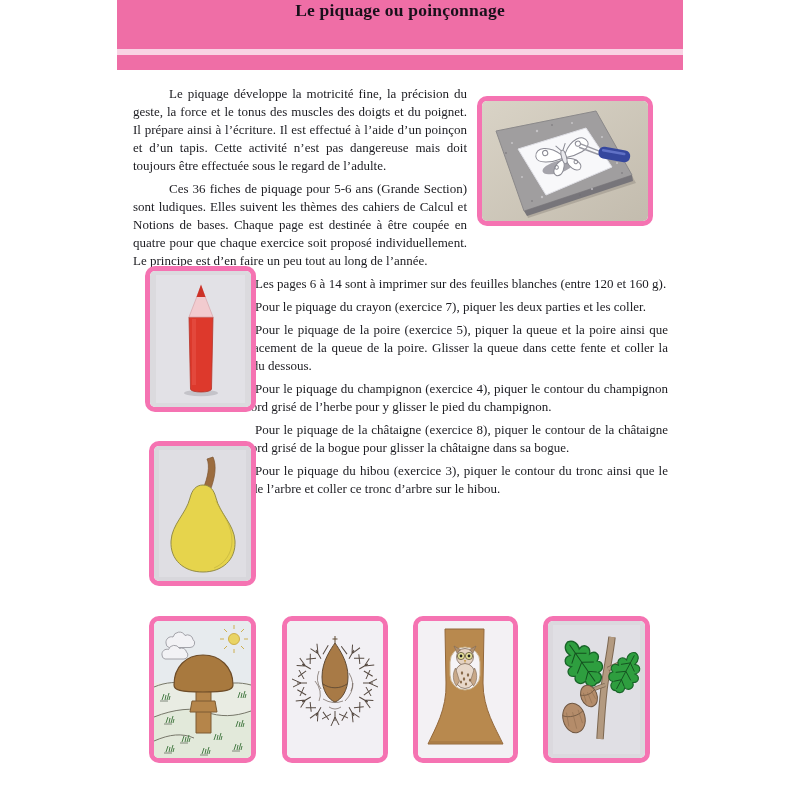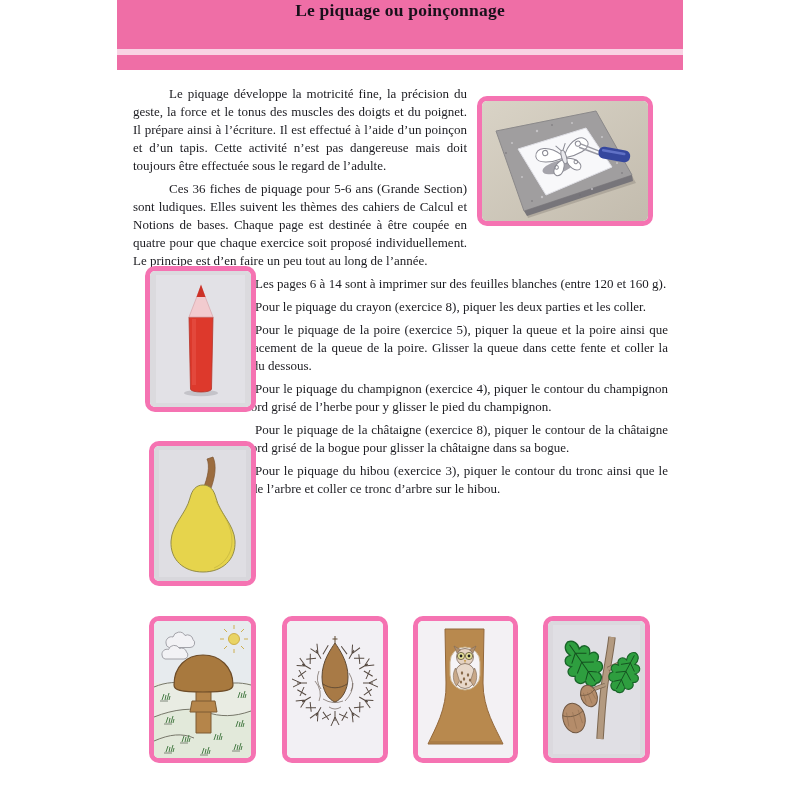--- a/index.html
+++ b/index.html
@@ -39,21 +39,21 @@
       <div class="header-title">Le piquage ou poinçonnage</div>
     </div>
     <div class="header-stripe"></div>
     <div class="header-bottom"></div>
   </div>
 
   <div class="content">
     <p class="narrow">Le piquage développe la motricité fine, la précision du geste, la force et le tonus des muscles des doigts et du poignet. Il prépare ainsi à l’écriture. Il est effectué à l’aide d’un poinçon et d’un tapis. Cette activité n’est pas dangereuse mais doit toujours être effectuée sous le regard de l’adulte.</p>
     <p class="narrow">Ces 36 fiches de piquage pour 5-6 ans (Grande Section) sont ludiques. Elles suivent les thèmes des cahiers de Calcul et Notions de bases. Chaque page est destinée à être coupée en quatre pour que chaque exercice soit proposé individuellement. Le principe est d’en faire un peu tout au long de l’année.</p>
     <p class="wrapped">Les pages 6 à 14 sont à imprimer sur des feuilles blanches (entre 120 et 160 g).</p>
-    <p class="wrapped">Pour le piquage du crayon (exercice 8), piquer les deux parties et les coller.</p>
+    <p class="wrapped">Pour le piquage du crayon (exercice 7), piquer les deux parties et les coller.</p>
     <p class="wrapped">Pour le piquage de la poire (exercice 5), piquer la queue et la poire ainsi que l’emplacement de la queue de la poire. Glisser la queue dans cette fente et coller la partie du dessous.</p>
     <p class="wrapped">Pour le piquage du champignon (exercice 4), piquer le contour du champignon et le bord grisé de l’herbe pour y glisser le pied du champignon.</p>
     <p class="wrapped">Pour le piquage de la châtaigne (exercice 8), piquer le contour de la châtaigne et le bord grisé de la bogue pour glisser la châtaigne dans sa bogue.</p>
     <p class="wrapped">Pour le piquage du hibou (exercice 3), piquer le contour du tronc ainsi que le creux de l’arbre et coller ce tronc d’arbre sur le hibou.</p>
   </div>
 
   <div class="frame photo-frame" role="img" aria-label="photo poinçonnage papillon sur tapis avec poinçon">
     <svg viewBox="0 0 166 120">
       <defs>
         <linearGradient id="tbl" x1="0" y1="0" x2="1" y2="1">

